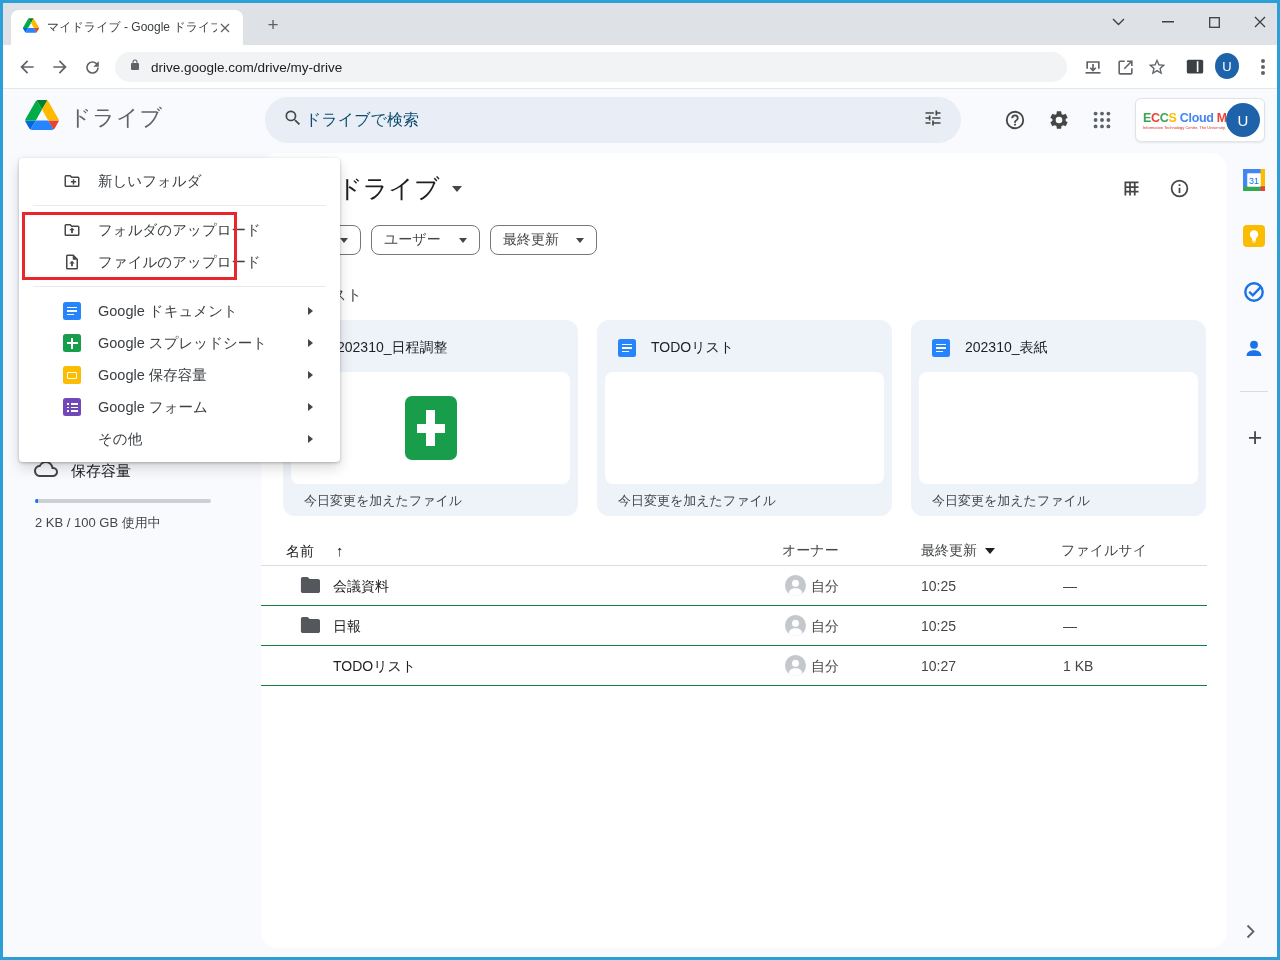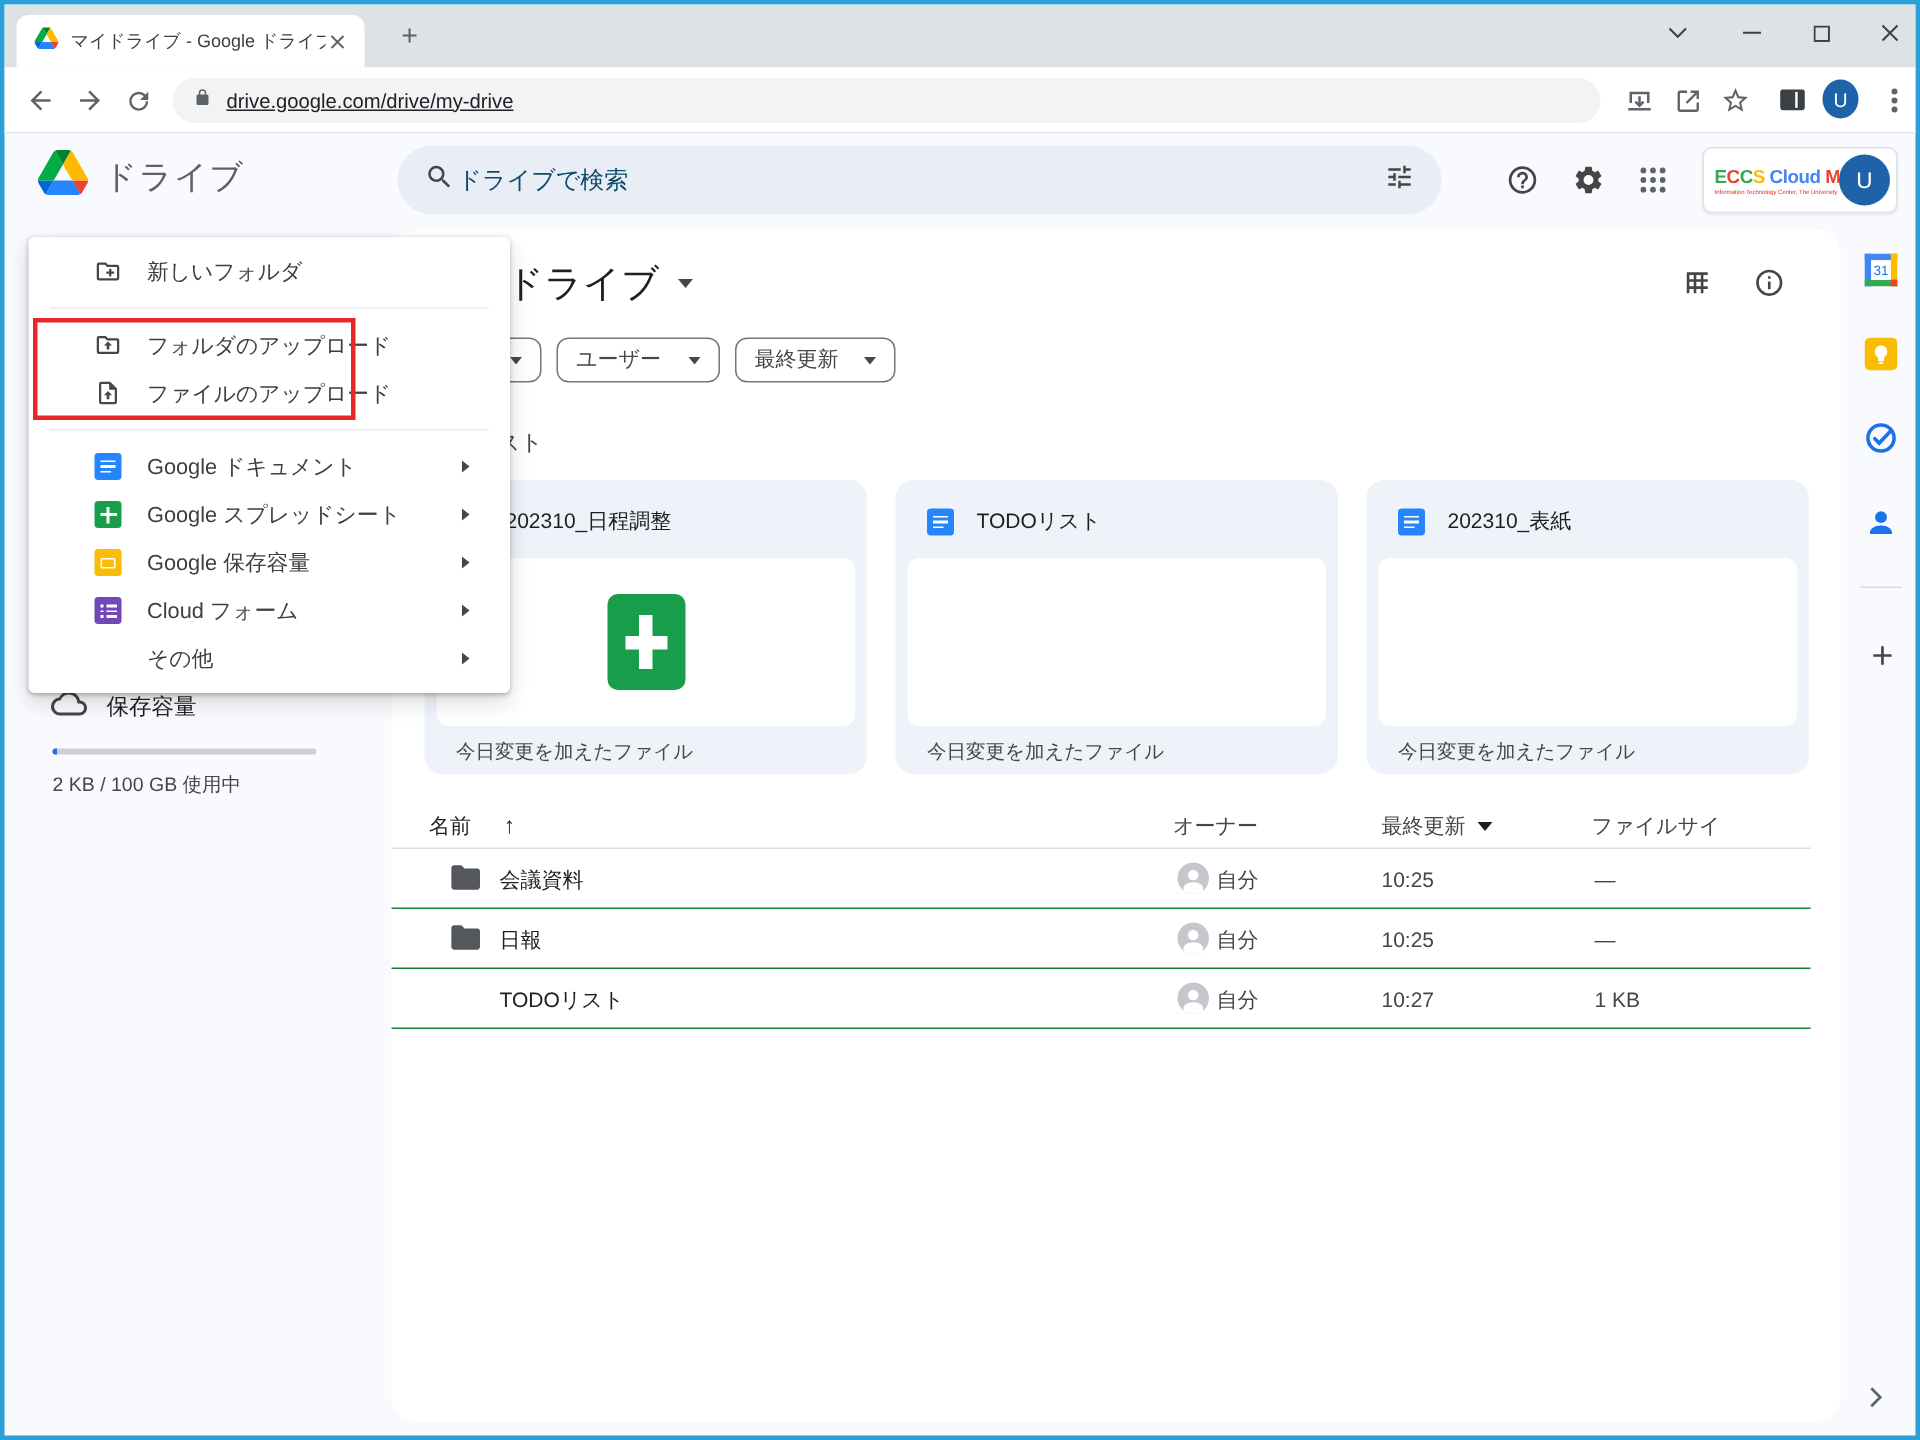--- a/index.html
+++ b/index.html
@@ -10,21 +10,21 @@
   
   .tabstrip { position:absolute; left:0; top:0; width:1274px; height:42px; background:#dee1e6; }
   .tab { position:absolute; left:8px; top:7px; width:232px; height:35px; background:#fff; border-radius:8px 8px 0 0; display:flex; align-items:center; padding:0 10px 0 12px;justify-content:space-between; }
   .tab-title { flex:1; font-size:12px; color:#3c4043; white-space:nowrap; overflow:hidden; margin-left:8px; }
   .tab-close { width:16px; height:16px; display:flex; align-items:center; justify-content:center; border-radius:50%; }
   .newtab { position:absolute; left:258px; top:10px; width:24px; height:24px; font-size:19px; color:#5f6368; display:flex; align-items:center; justify-content:center; }
   .wctl { position:absolute; top:4px; width:34px; height:30px; display:flex; align-items:center; justify-content:center; color:#3c4043; }
   .toolbar { position:absolute; left:0; top:42px; width:1274px; height:44px; background:#fff; border-bottom:1px solid #e4e6e9; }
   .navbtn { position:absolute; top:9px; width:26px; height:26px; display:flex; align-items:center; justify-content:center; }
   .urlbar { position:absolute; left:112px; top:7px; width:952px; height:30px; background:#f1f3f4; border-radius:15px; display:flex; align-items:center; padding:0 14px; }
-  .url-text { font-size:13.5px; color:#202124; margin-left:10px;text-decoration:underline; }
+  .url-text { font-size:13.5px; color:#202124; margin-left:10px; }
   .tool-ic { position:absolute; top:10px; width:24px; height:24px; display:flex; align-items:center; justify-content:center; }
   .avatar-sm { width:26px; height:26px; border-radius:50%; background:#1e63a9; color:#fff; font-size:13px; display:flex; align-items:center; justify-content:center; }
   .kebab { width:4px; height:4px; border-radius:50%; background:#5f6368; box-shadow:0 -6px 0 #5f6368, 0 6px 0 #5f6368; }
 
   
   .dlogo-text { position:absolute; left:66px; top:100px; font-size:22px; color:#5f6368; letter-spacing:1px; }
   .searchbar { position:absolute; left:262px; top:94px; width:696px; height:46px; background:#e9eef6; border-radius:23px; display:flex; align-items:center; padding:0 18px; }
   .search-ph { font-size:16px; color:#0c4a6e; margin-left:2px; flex:1; }
   .hdr-ic { position:absolute; top:104px; width:26px; height:26px; display:flex; align-items:center; justify-content:center; }
   .badge { position:absolute; left:1132px; top:95px; width:130px; height:44px; background:#fff; border:1px solid #e0e3e7; border-radius:6px; box-shadow:0 1px 2px rgba(0,0,0,.08); display:flex; align-items:center; padding:0 4px 0 7px; }
@@ -500,21 +500,21 @@
     </div>
     <div class="mi">
       <span class="mi-icon pform">
           <b style="top:5.2px;"></b>
           <i style="left:7.5px;top:5.2px;width:7px;"></i>
           <b style="top:8.6px;"></b>
           <i style="left:7.5px;top:8.6px;width:7px;"></i>
           <b style="top:12px;"></b>
           <i style="left:7.5px;top:12px;width:7px;"></i>
         </span>
-      <span class="mi-label">Cloud フォーム</span>
+      <span class="mi-label">Google フォーム</span>
       <span class="mi-chevron"></span>
     </div>
     <div class="mi">
       <span class="mi-icon"></span>
       <span class="mi-label">その他</span>
       <span class="mi-chevron"></span>
     </div>
   </div>
 
   <div class="redbox"></div>

